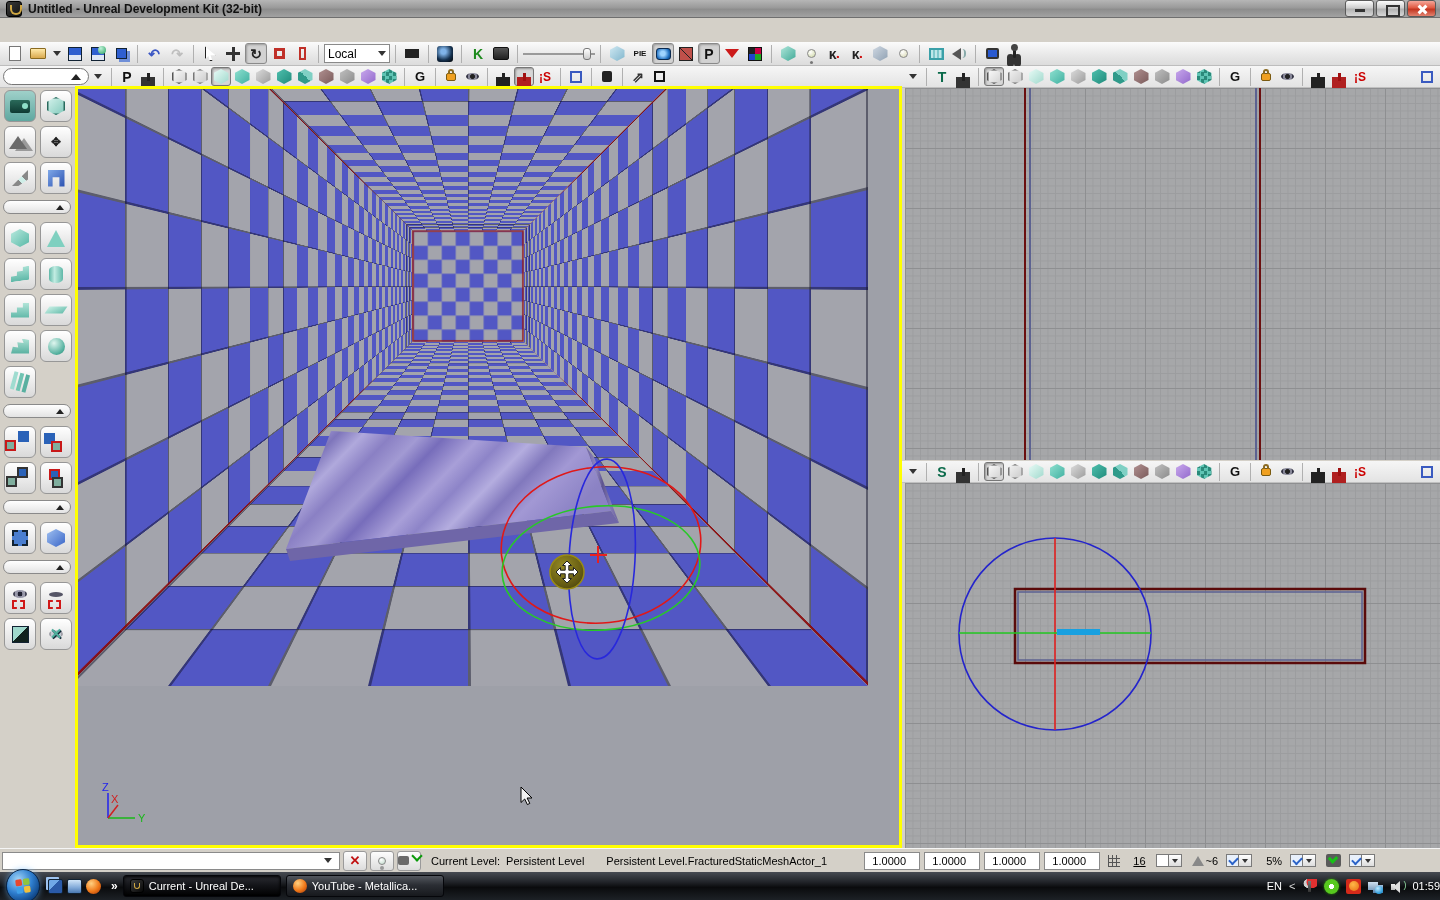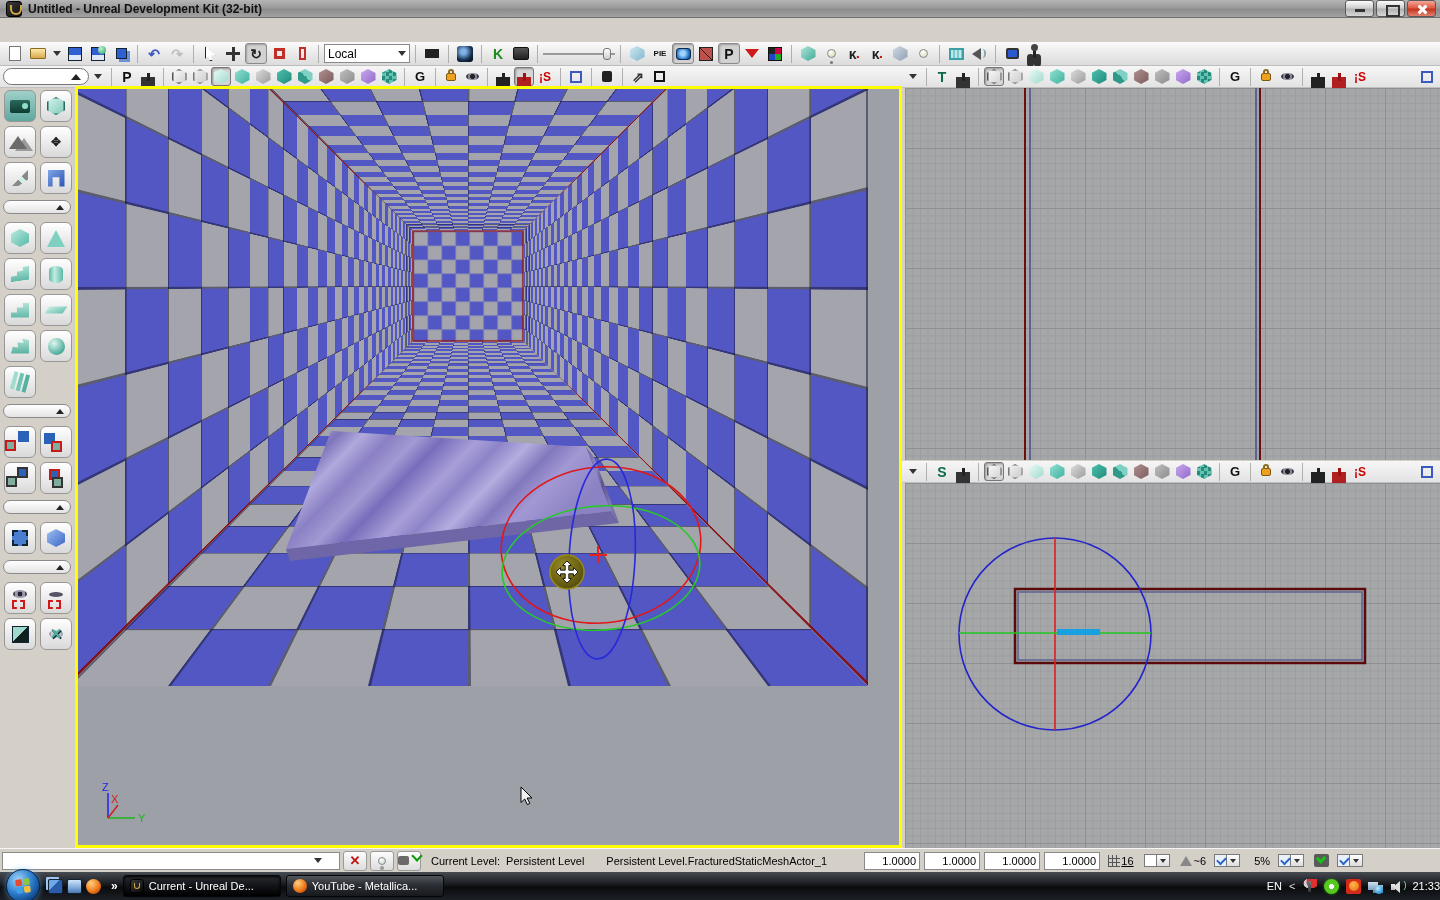--- a/index.html
+++ b/index.html
@@ -96,21 +96,21 @@
   .ortho{position:absolute;background-color:#a6a7a9;
     background-image:
       linear-gradient(#8e8f91 1px, transparent 1px),linear-gradient(90deg,#8e8f91 1px,transparent 1px),
       linear-gradient(#9c9d9f 1px, transparent 1px),linear-gradient(90deg,#9c9d9f 1px,transparent 1px);
     background-size:60px 60px,60px 60px,7.5px 7.5px,7.5px 7.5px;overflow:hidden;}
   .oline{position:absolute;top:0;bottom:0;width:2px;}
 
   
   #statusbar{position:absolute;left:0;top:848px;width:1440px;height:24px;background:#d4d0c8;
     display:flex;align-items:center;border-top:1px solid #f5f5f5;padding-left:2px;font-size:11px;}
-  .stfield{background:#fff;border:1px solid #8a8a8a;height:18px;display:flex;align-items:center;padding:0 17px;}
+  .stfield{background:#fff;border:1px solid #8a8a8a;height:18px;display:flex;align-items:center;padding:0 7px;}
   .stbtn{width:24px;height:20px;border:1px solid #9a9a9a;border-radius:3px;
     background:linear-gradient(#fdfdfd,#dcdcdc);display:flex;align-items:center;justify-content:center;margin-left:3px;}
   .chk{width:13px;height:13px;background:#fff;border:1px solid #7a7a7a;position:relative;flex:none;}
   .chk.on{background:#e8f0fb;}
   .chk.on::after{content:"";position:absolute;left:2px;top:2px;width:7px;height:4px;
     border-left:2px solid #2a62c8;border-bottom:2px solid #2a62c8;transform:rotate(-45deg);}
   .chkdd{width:13px;height:13px;border:1px solid #7a7a7a;border-left:none;background:linear-gradient(#fff,#ddd);
     display:flex;align-items:center;justify-content:center;flex:none;}
   .chkdd .ddarrow{border-left-width:3px;border-right-width:3px;border-top-width:4px;}
 
@@ -184,21 +184,21 @@
     <span class="tbtn pressed">
         <span class="glyph" style="font-weight:bold;color:#222;">↻</span>
       </span>
     <span class="tbtn">
         <span class="sq" style="width:11px;height:11px;border:3px solid #c03028;"></span>
       </span>
     <span class="tbtn">
         <span class="sq" style="width:7px;height:13px;border:2px solid #c03028;"></span>
       </span>
     <span class="sep"></span>
-    <span class="combobox" style="width:86px">
+    <span class="combobox" style="width:66px">
       <span style="flex:1">Local</span>
       <span class="ddarrow"></span>
     </span>
     <span class="sep"></span>
     <span class="tbtn">
         <span class="sq" style="width:14px;height:9px;background:radial-gradient(circle at 25% 50%,#222 44%,transparent 46%),radial-gradient(circle at 75% 50%,#222 44%,transparent 46%);"></span>
       </span>
     <span class="sep"></span>
     <span class="tbtn">
         <span class="sq" style="width:16px;height:16px;border-radius:3px;background:radial-gradient(circle at 40% 35%,#7fb3e8 18%,#15314f 60%,#000);"></span>
@@ -720,21 +720,21 @@
         <span class="sq" style="width:8px;height:8px;margin:-10px 0 0 4px;border-left:2.5px solid #0a9a0a;border-bottom:2.5px solid #0a9a0a;transform:rotate(-45deg);"></span>
       </span>
     <span style="margin-left:10px;">Current Level:</span>
     <span style="margin-left:6px;">Persistent Level</span>
     <span style="margin-left:22px;width:256px;overflow:hidden;white-space:nowrap;">Persistent Level.FracturedStaticMeshActor_1</span>
     <span class="stfield" style="width:56px;margin-left:2px;">1.0000</span>
     <span class="stfield" style="width:56px;margin-left:4px;">1.0000</span>
     <span class="stfield" style="width:56px;margin-left:4px;">1.0000</span>
     <span class="stfield" style="width:56px;margin-left:4px;">1.0000</span>
     <span class="sq" style="width:12px;height:12px;margin-left:8px;background:linear-gradient(#555,#555) 0 3px/100% 1px no-repeat,linear-gradient(#555,#555) 0 7px/100% 1px no-repeat,linear-gradient(90deg,#555 1px,transparent 1px) 0 0/4px 100%;border-bottom:1px solid #555;"></span>
-    <span style="margin-left:1px;text-decoration:underline;">16</span>
+    <span style="margin-left:13px;text-decoration:underline;">16</span>
     <span class="chk" style="margin-left:10px;"></span>
     <span class="chkdd">
         <span class="ddarrow"></span>
       </span>
     <span class="sq" style="width:0;height:0;margin-left:10px;border-left:6px solid transparent;border-right:6px solid transparent;border-bottom:10px solid transparent;border-bottom-color:#888;"></span>
     <span style="margin-left:2px;">~6</span>
     <span class="chk on" style="margin-left:8px;"></span>
     <span class="chkdd">
         <span class="ddarrow"></span>
       </span>
@@ -785,17 +785,17 @@
       <span class="trayicon" style="background:#d42a1a;border-radius:2px;position:relative;">
           <span class="sq" style="position:absolute;left:2.5px;top:2.5px;width:10px;height:10px;border-radius:50%;background:radial-gradient(circle at 40% 35%,#ffb848,#e86a10);"></span>
         </span>
       <span class="trayicon" style="background:linear-gradient(#cfe0f0,#7fa0c0) 0 3px/10px 8px no-repeat,linear-gradient(#9fc0e0,#5a80a8) 5px 6px/10px 8px no-repeat;position:relative;">
           <span class="sq" style="position:absolute;right:0;bottom:0;width:8px;height:8px;border-radius:50%;background:radial-gradient(circle at 35% 30%,#bfe8ff,#2a9ad8 70%,#0f6aa0);"></span>
         </span>
       <span class="trayicon" style="background:linear-gradient(#eee,#bbb) 1px 5px/4px 6px no-repeat;position:relative;">
           <span class="sq" style="position:absolute;left:3px;top:2px;width:0;height:0;border-top:6px solid transparent;border-bottom:6px solid transparent;border-right:7px solid #ddd;"></span>
           <span style="position:absolute;right:-1px;top:1px;color:#8fd89f;font-size:9px;">)</span>
         </span>
-      <span>21:33</span>
+      <span>01:59</span>
     </span>
   </div>
 
 </div>
 
 </body></html>

